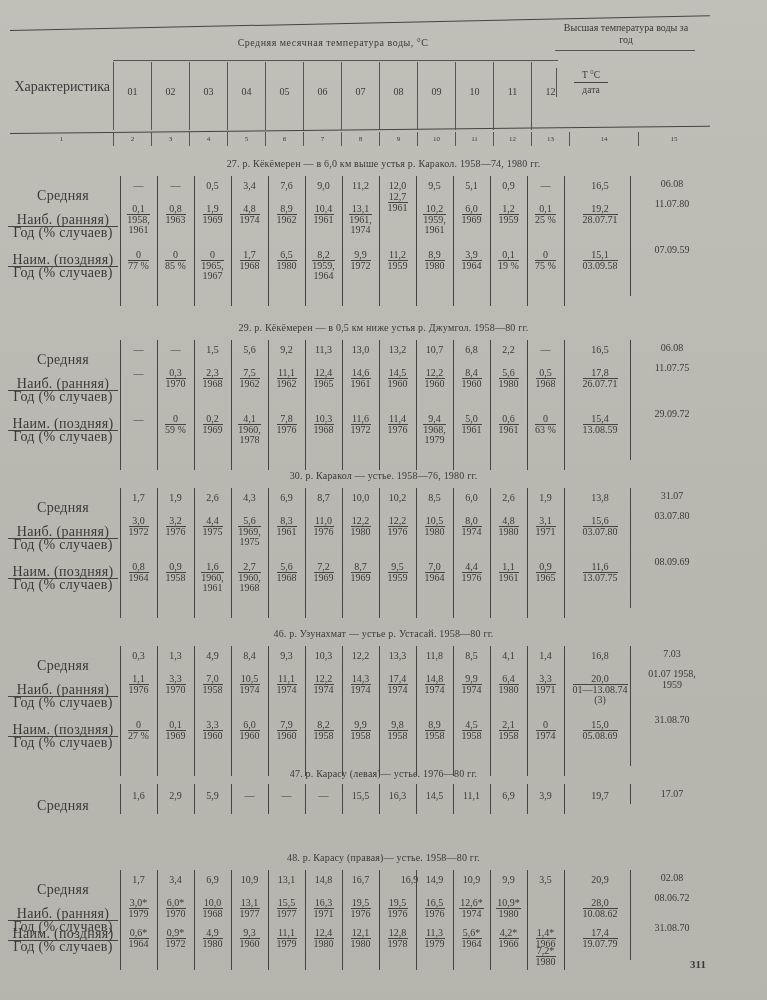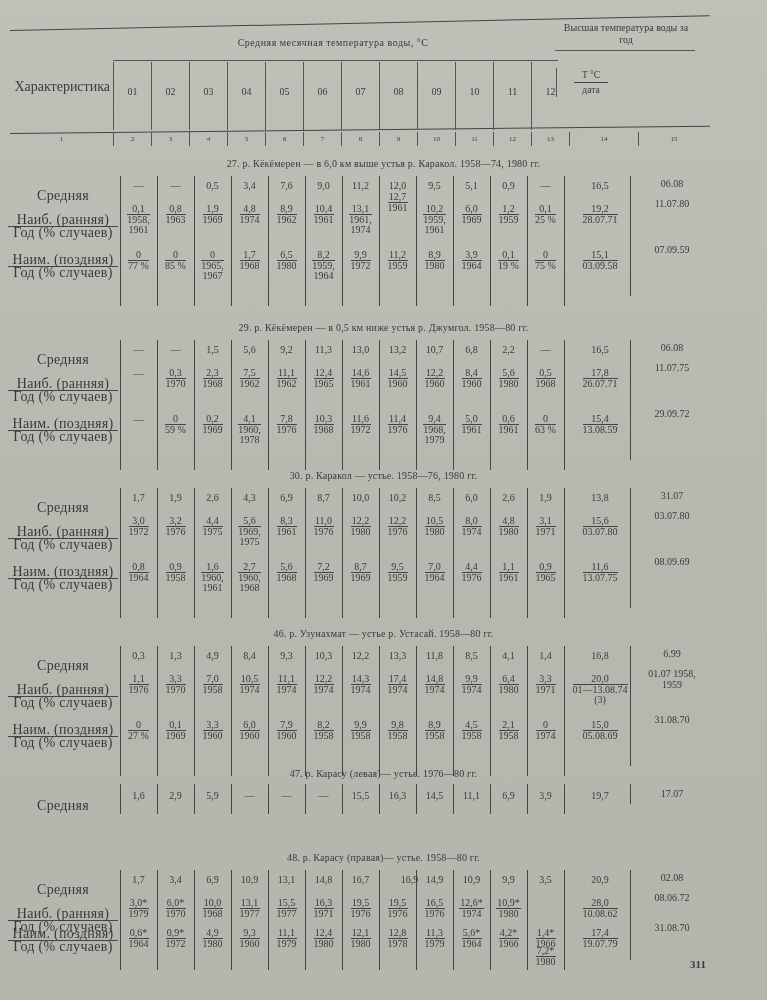--- a/index.html
+++ b/index.html
@@ -348,21 +348,21 @@
       <div class="cell" style="left:305px;width:37px;top:720px"><span class="frac-v"><span class="n">8,2</span><span class="d">1958</span></span></div>
       <div class="cell" style="left:342px;width:37px;top:720px"><span class="frac-v"><span class="n">9,9</span><span class="d">1958</span></span></div>
       <div class="cell" style="left:379px;width:37px;top:720px"><span class="frac-v"><span class="n">9,8</span><span class="d">1958</span></span></div>
       <div class="cell" style="left:416px;width:37px;top:720px"><span class="frac-v"><span class="n">8,9</span><span class="d">1958</span></span></div>
       <div class="cell" style="left:453px;width:37px;top:720px"><span class="frac-v"><span class="n">4,5</span><span class="d">1958</span></span></div>
       <div class="cell" style="left:490px;width:37px;top:720px"><span class="frac-v"><span class="n">2,1</span><span class="d">1958</span></span></div>
       <div class="cell" style="left:527px;width:37px;top:720px"><span class="frac-v"><span class="n">0</span><span class="d">1974</span></span></div>
       <div class="cell" style="left:568px;width:64px;top:720px"><span class="frac-v"><span class="n" style="padding:0 8px">15,0</span><span class="d">05.08.69</span></span></div>
       <div class="cell" style="left:640px;width:64px;top:714px">31.08.70</div>
       <div class="cell" style="left:568px;width:64px;top:650px">16,8</div>
-      <div class="cell" style="left:640px;width:64px;top:648px">6.99</div>
+      <div class="cell" style="left:640px;width:64px;top:648px">7.03</div>
       <div class="section-title" style="top:768px">47. р. Карасу (левая)— устье. 1976—80 гг.</div>
       <div class="lbl" style="left:8px;top:798px">Средняя</div>
       <div class="col-rule" style="left:120px;top:784px;height:30px"></div>
       <div class="col-rule" style="left:157px;top:784px;height:30px"></div>
       <div class="col-rule" style="left:194px;top:784px;height:30px"></div>
       <div class="col-rule" style="left:231px;top:784px;height:30px"></div>
       <div class="col-rule" style="left:268px;top:784px;height:30px"></div>
       <div class="col-rule" style="left:305px;top:784px;height:30px"></div>
       <div class="col-rule" style="left:342px;top:784px;height:30px"></div>
       <div class="col-rule" style="left:379px;top:784px;height:30px"></div>

